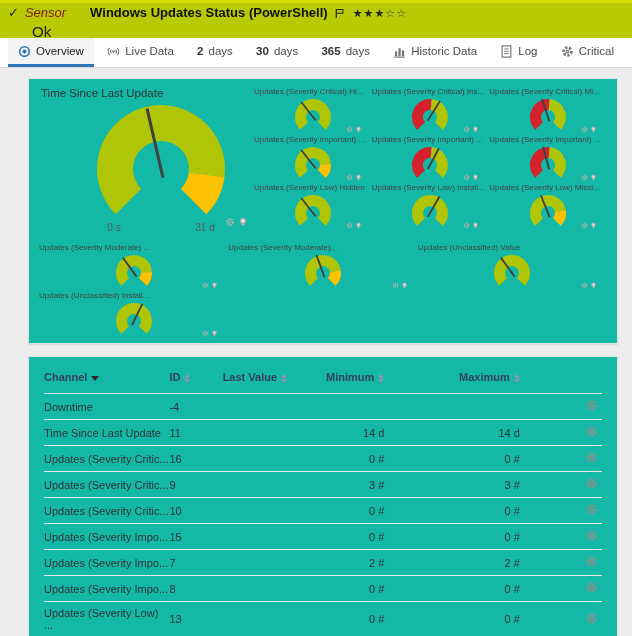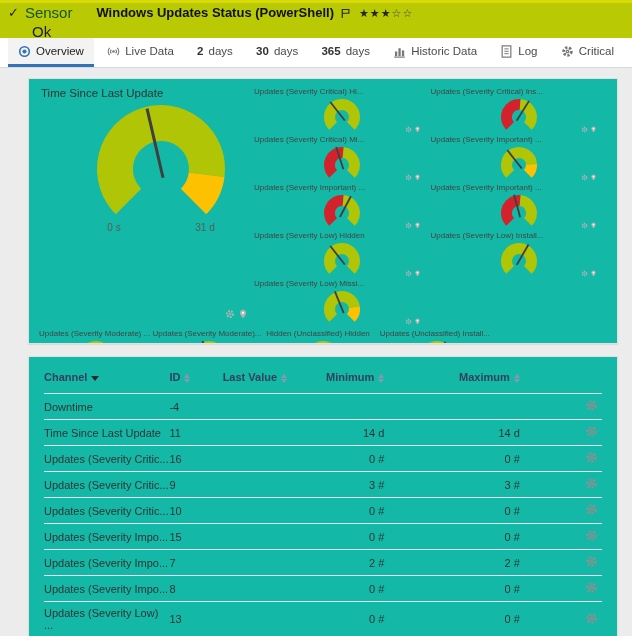--- a/index.html
+++ b/index.html
@@ -5,21 +5,21 @@
   *{box-sizing:border-box;margin:0;padding:0}
   html,body{width:632px;height:636px}
   body{overflow:hidden;background:#ececec;color:#333;font-family:"Liberation Sans","DejaVu Sans",sans-serif}
   svg{display:block}
 
   
   .topbar{position:relative;height:38px;background:var(--statusbar,#b9c903);padding:6px 10px 0 8px}
   .topbar::before{content:"";position:absolute;top:0;left:0;right:0;height:3px;background:var(--stripe,#d7da04)}
   .row1{display:flex;align-items:center;gap:6px;line-height:14px}
   .check{font-weight:bold;font-size:13px;color:#222}
-  .kind{font-size:15px;color:#14532d}
+  .kind{font-style:italic;font-size:13px;color:#7f1d1d}
   .title{font-size:13px;font-weight:bold;color:#101010;margin-left:18px}
   .flagicon{width:11px;height:11px;color:#2a2a2a;display:inline-block}
   .flagicon svg{width:100%;height:100%}
   .stars{font-size:11px;letter-spacing:1px;margin-left:2px}
   .star.filled{color:#272727}
   .star.empty{color:#4c4c4c}
   .status-line{margin:3px 0 0 24px;font-size:15px;color:#1c1c1c}
 
   
   .tabbar{display:flex;justify-content:space-between;align-items:stretch;height:30px;background:#fff;border-bottom:1px solid #d8d8d8;padding:0 8px}
@@ -37,22 +37,22 @@
   .gauges-top{display:flex}
   .main-gauge-block{width:215px;position:relative;flex:0 0 auto;padding-left:2px}
   .main-gauge-title{font-size:11.5px;color:#333;height:14px}
   .main-gauge-svg{margin-left:25px}
   .gauge-scale{font-size:10px;fill:#5a5a5a}
   .main-icons{position:absolute;right:6px;bottom:8px;display:flex;gap:3px;color:#b3b3b3}
   .main-icons .gicon{width:10px;height:10px}
   .gicon{display:inline-block;color:#b3b3b3}
   .gicon svg{width:100%;height:100%}
   .mini-grid{display:grid}
-  .top-grid{flex:1;grid-template-columns:repeat(2,1fr);grid-auto-rows:48px}
-  .band-grid{grid-template-columns:repeat(5,1fr);grid-auto-rows:48px;margin-top:2px}
+  .top-grid{flex:1;grid-template-columns:repeat(3,1fr);grid-auto-rows:48px}
+  .band-grid{grid-template-columns:repeat(3,1fr);grid-auto-rows:48px;margin-top:8px}
   .mini-cell{position:relative;overflow:hidden}
   .mini-title{font-size:8px;line-height:10px;color:#444;white-space:nowrap;overflow:hidden}
   .mini-dial{display:flex;justify-content:center}
   .mini-icons{position:absolute;right:10px;bottom:2px;display:flex;gap:2px}
   .mini-icons .gicon{width:7px;height:7px}
 
   
   .table-panel{height:320px;padding:12px 15px 0;overflow:hidden}
   table{width:100%;border-collapse:collapse;table-layout:fixed;font-size:11px}
   th{color:var(--navy,#32405e);font-weight:bold;text-align:left;vertical-align:top;padding:2px 0 10px}
@@ -442,21 +442,21 @@
             </span>
             <span class="gicon">
               <svg viewBox="0 0 12 12">
                 <path d="M6 1C3.9 1 2.3 2.6 2.3 4.7 2.3 7.3 6 11 6 11s3.7-3.7 3.7-6.3C9.7 2.6 8.1 1 6 1z" fill="currentColor"></path>
                 <circle cx="6" cy="4.6" r="1.4" fill="#fff"></circle>
               </svg>
             </span>
           </div>
         </div>
         <div class="mini-cell">
-          <div class="mini-title">Hidden (Unclassified) Hidden</div>
+          <div class="mini-title">Updates (Unclassified) Value</div>
           <div class="mini-dial">
             <svg width="86" height="38" viewBox="0 0 86 38">
               <path d="M34.16 28.84A12.5 12.5 0 1 1 51.84 28.84" fill="none" stroke="#b0c506" stroke-width="11"></path>
               <line x1="45.65" y1="23.64" x2="31.83" y2="4.63" stroke="#3f3f3f" stroke-width="1.8"></line>
             </svg>
           </div>
           <div class="mini-icons">
             <span class="gicon">
               <svg viewBox="0 0 12 12">
                 <circle cx="6" cy="6" r="3.5" fill="none" stroke="currentColor" stroke-width="2.7" stroke-dasharray="2.05 1.43"></circle>

